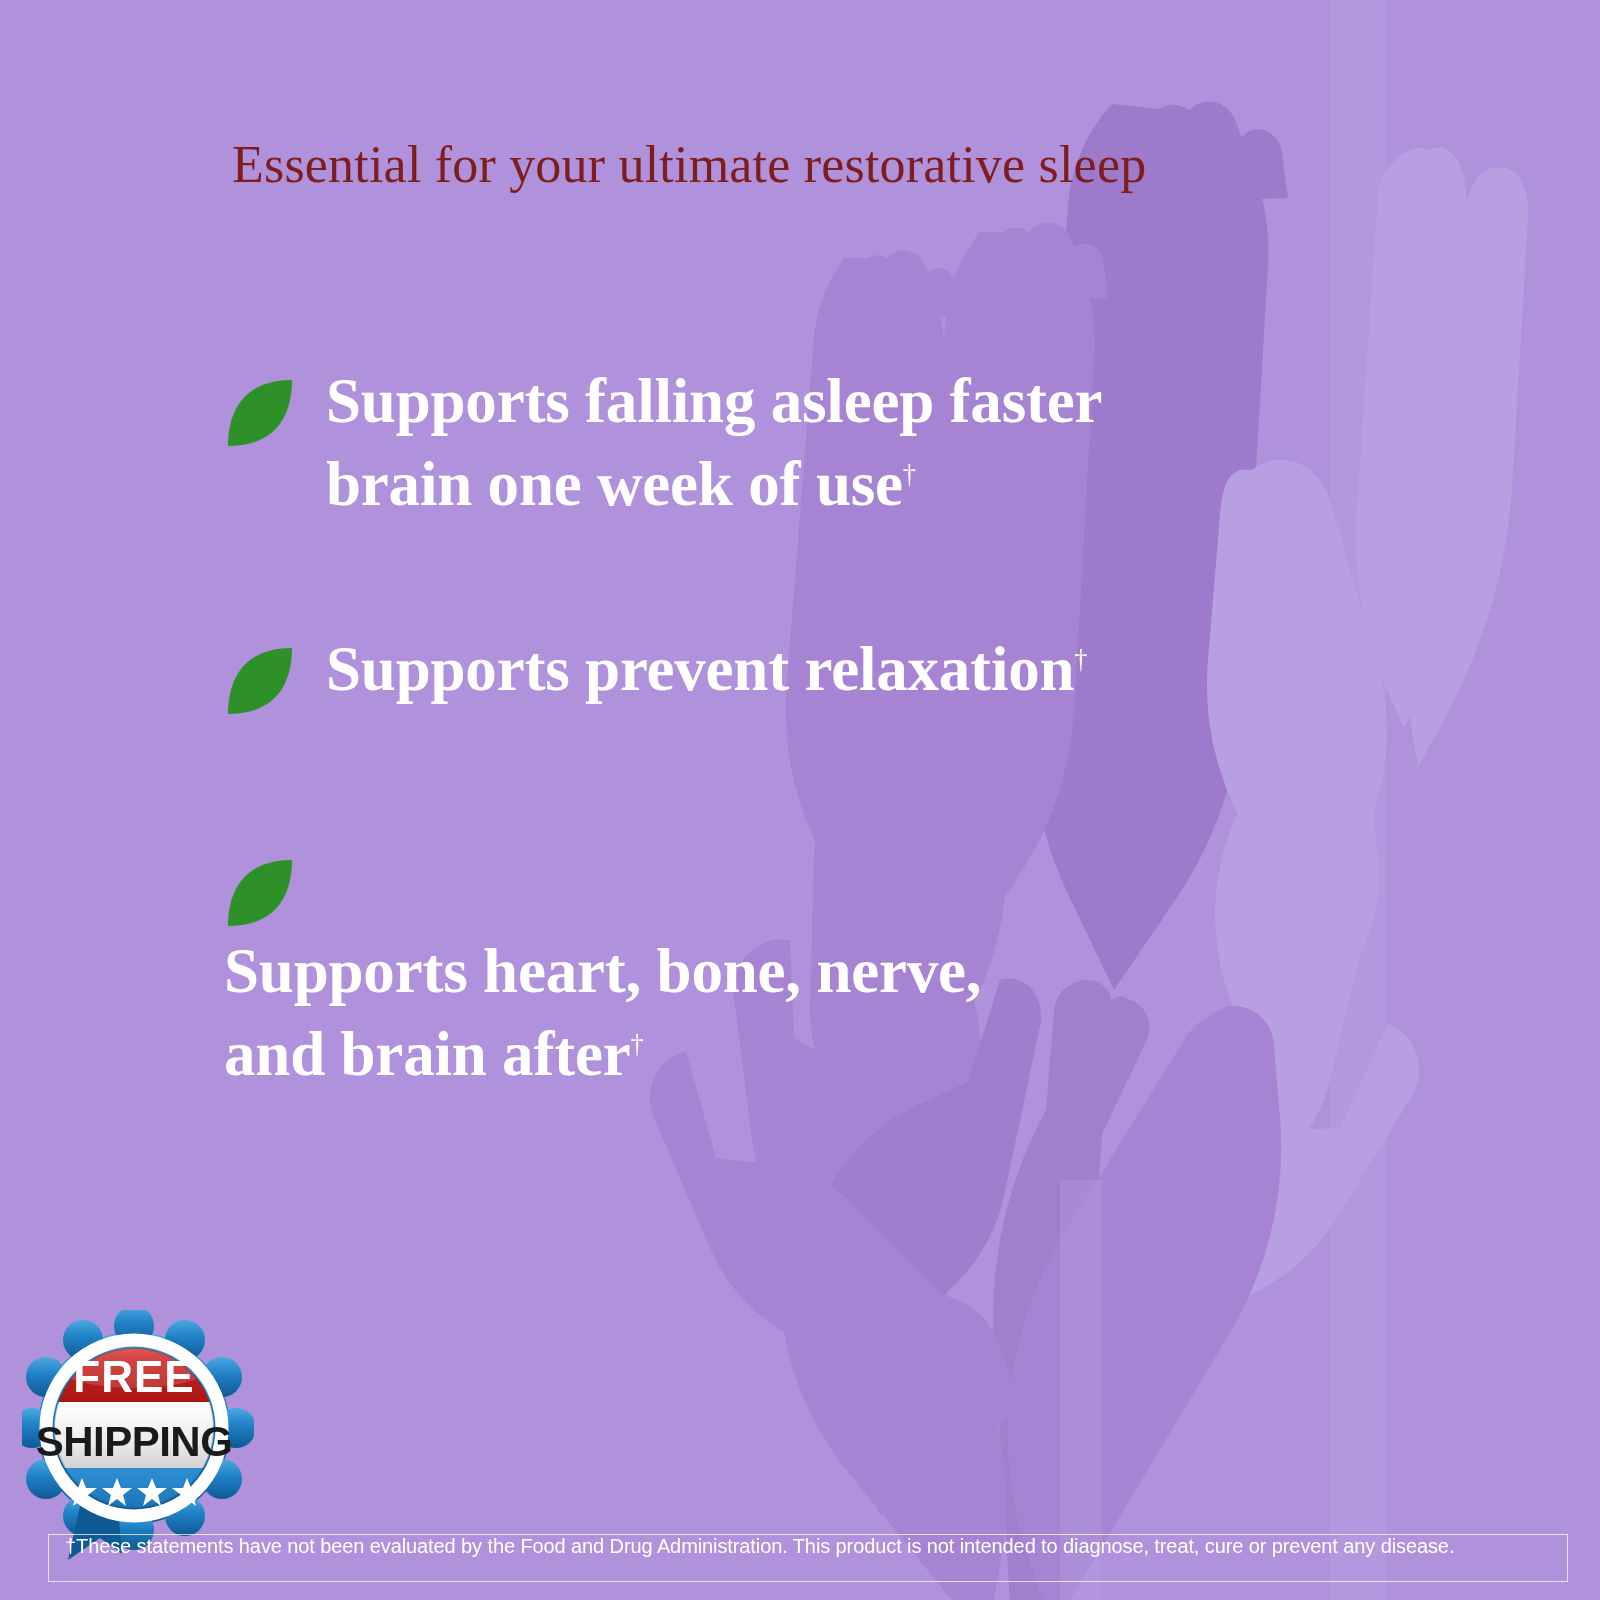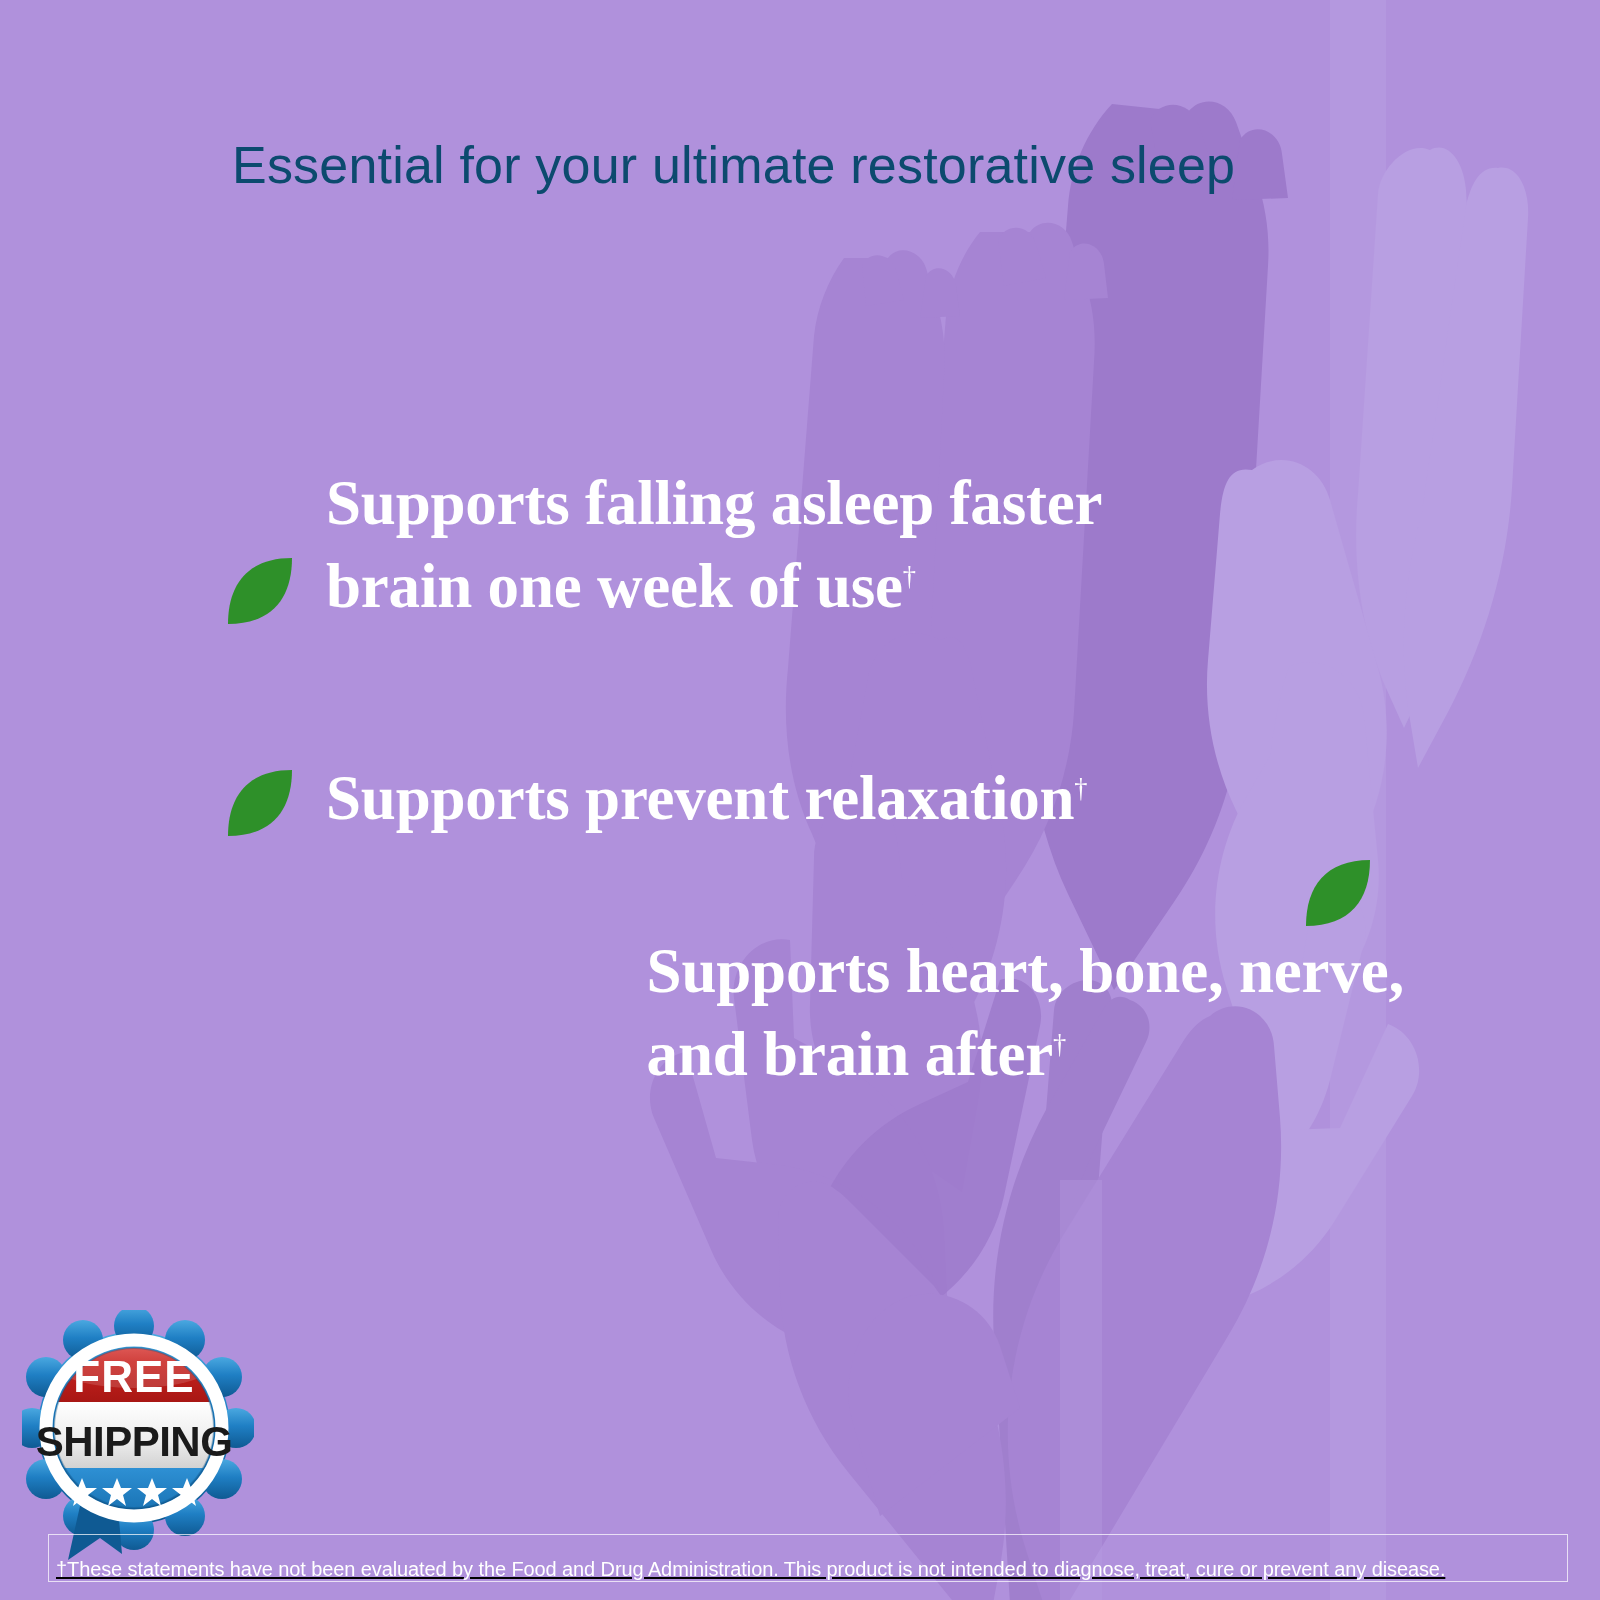--- a/index.html
+++ b/index.html
@@ -21,39 +21,39 @@
     position:absolute;
     left:0; top:0;
     width:1600px; height:1600px;
     pointer-events:none;
   }
 
   
   #headline {
     position:absolute;
     left:232px; top:136px;
-    font-family:Liberation Sans, sans-serif;
+    font-family:Liberation Serif, serif;
     font-size:52px;
     font-weight:400;
-    color:#0c4a6e;
+    color:#7f1d1d;
     letter-spacing:0.2px;
     white-space:nowrap;
     line-height:1.12;
   }
 
   
   #bullets {
     position:absolute;
     left:224px; top:360px;
     width:1180px;
   }
   .bullet {
     position:relative;
     display:flex;
-    align-items:flex-end;
+    align-items:flex-start;
     margin-bottom:0px;
   }
   .bullet-icon {
     flex:0 0 auto;
     width:72px; height:74px;
     margin-top:16px;
     margin-right:30px;
   }
   .leaf {
     width:72px; height:74px;
@@ -87,23 +87,22 @@
     width:232px; height:250px;
   }
 
   
   #disclaimer-box {
     position:absolute;
     left:48px; top:1534px;
     width:1520px; height:48px;
     border:1px solid rgba(255,255,255,0.72);
     display:flex;
-    align-items:flex-end;
-    padding-left:7px;
-    text-decoration:underline;
+    align-items:flex-start;
+    padding-left:16px;
   }
   #disclaimer-text {
     font-family:"Liberation Sans", sans-serif;
     font-size:20px;
     font-weight:400;
     color:#ffffff;
     white-space:nowrap;
     letter-spacing:-0.1px;
   }
 </style>

